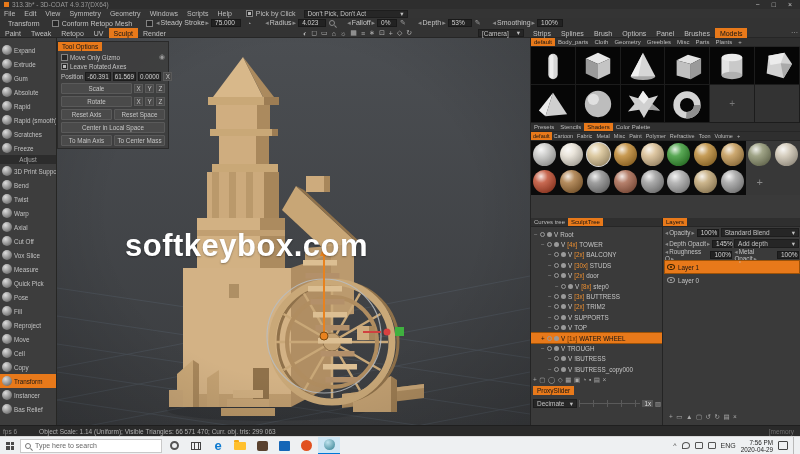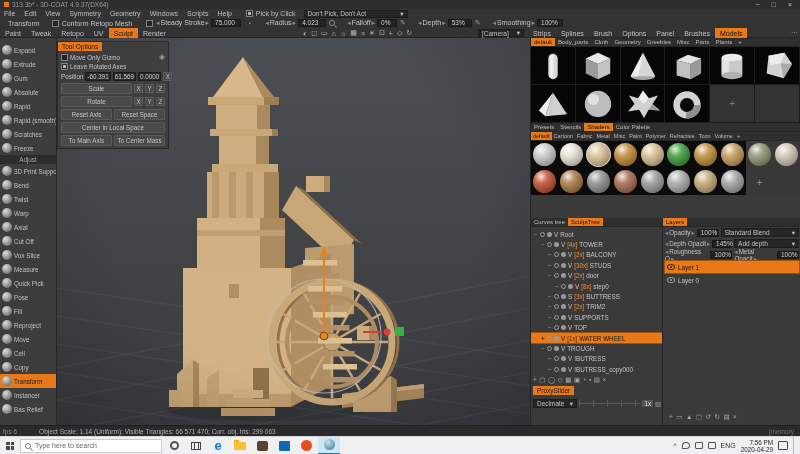--- a/index.html
+++ b/index.html
@@ -435,20 +435,21 @@
       <rect x="312" y="288" width="6" height="14" fill="#a8875b"></rect>
 
       <circle cx="267" cy="298" r="57" fill="none" stroke="#b8bdc2" stroke-width="1.2" opacity="0.85"></circle>
       <line x1="267" y1="298" x2="267" y2="215" stroke="#e8821e" stroke-width="2"></line>
       <polygon points="267,208 263,218 271,218" fill="#e8821e"></polygon>
       <circle cx="267" cy="298" r="4" fill="#e8821e" stroke="#7a4a10"></circle>
       <line x1="306" y1="294" x2="324" y2="294" stroke="#d04040" stroke-width="2"></line>
       <circle cx="330" cy="294" r="3.5" fill="#d84040"></circle>
       <rect x="338" y="289" width="9" height="9" fill="#3fb03f"></rect>
     </svg>
+    <div id="watermark">softkeybox.com</div>
 
     <div id="tool-options">
       <div class="to-tab">Tool Options</div>
       <div class="to-body">
         <div class="to-row">
           <span class="cb"></span>
           <span class="to-lbl">Move Only Gizmo</span>
           <span class="gear">◉</span>
         </div>
         <div class="to-row">

